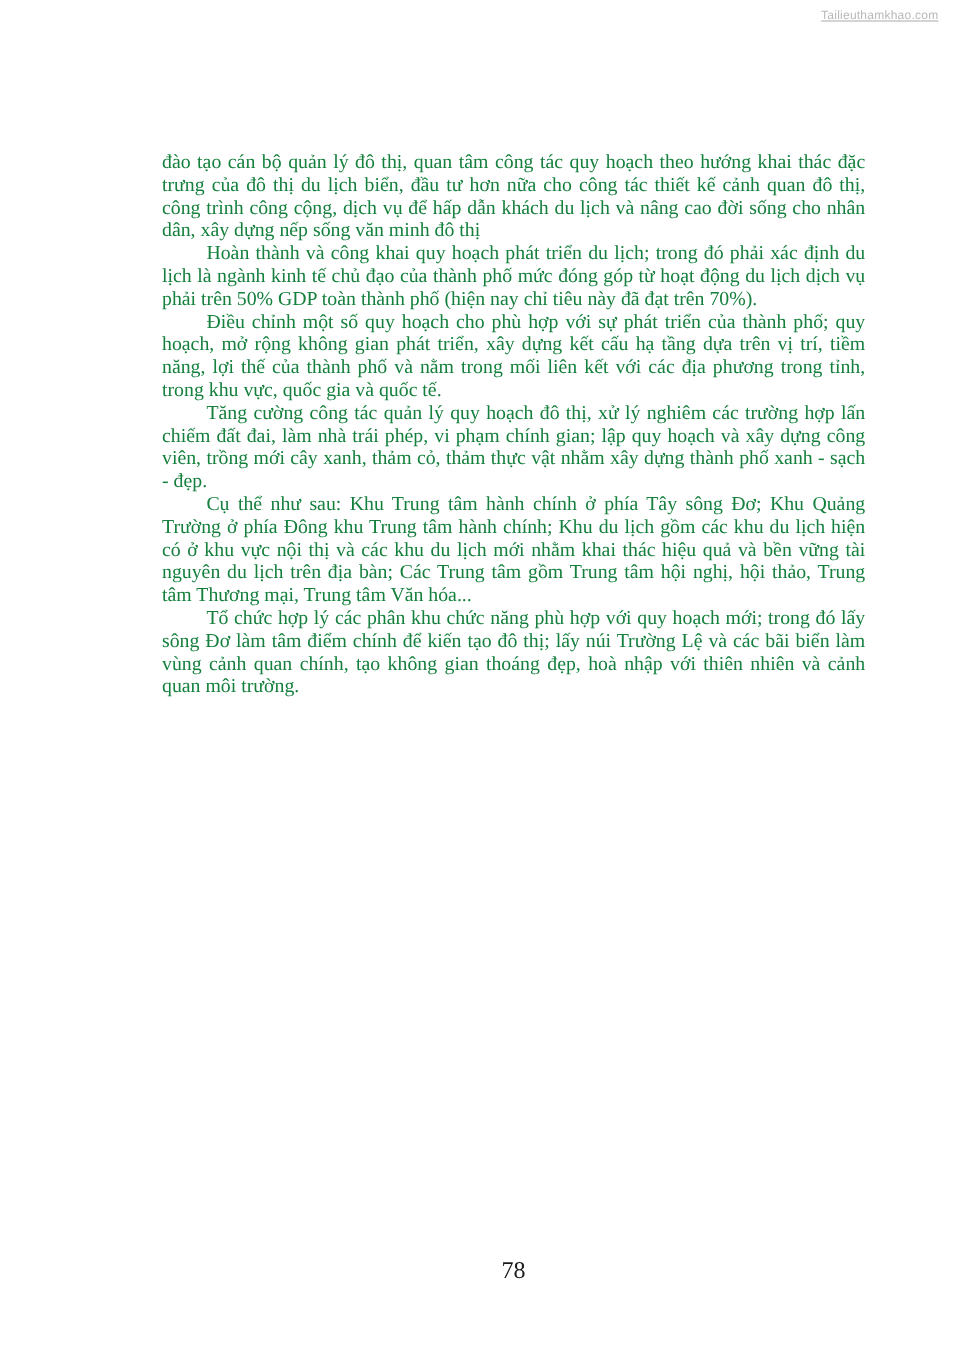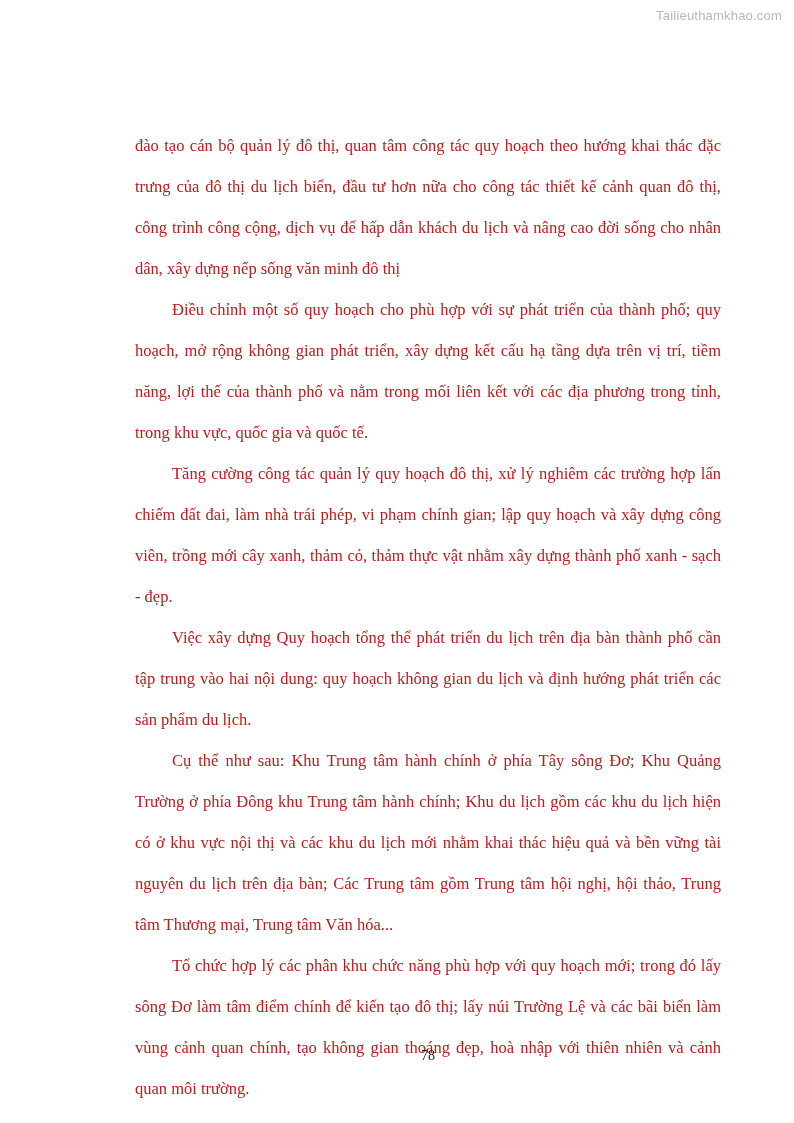--- a/index.html
+++ b/index.html
@@ -14,63 +14,64 @@
     background: #ffffff;
     overflow: hidden;
     font-family: "Liberation Serif", serif;
     color: #0a0a0a;
   }
   .watermark {
     position: absolute;
     top: 8px;
     right: 12px;
     font-family: "Liberation Sans", sans-serif;
-    font-size: 13px;
+    font-size: 10px;
     color: #b8b8b8;
     letter-spacing: 0.2px;
+    text-decoration: underline;
   }
   .content {
     position: absolute;
     top: 125px;
     left: 135px;
     width: 586px;
     font-size: 16.5px;
-    line-height: 41px;
+    line-height: 19px;
     text-align: justify;
-    color: #b91c1c;
+    color: #15803d;
   }
   .content p {
     margin: 0;
     padding: 0;
     text-indent: 37px;
   }
   .content p.continuation {
     text-indent: 0;
   }
   .page-number {
     position: absolute;
     top: 1048px;
     left: 135px;
     width: 586px;
     text-align: center;
-    font-size: 14px;
+    font-size: 20px;
     color: #1a1a1a;
   }
 </style>
 </head>
 <body>
 
 <div class="page">
 
   <div class="watermark">Tailieuthamkhao.com</div>
 
   <div class="content">
     <p class="continuation">đào tạo cán bộ quản lý đô thị, quan tâm công tác quy hoạch theo hướng khai thác đặc trưng của đô thị du lịch biển, đầu tư hơn nữa cho công tác thiết kế cảnh quan đô thị, công trình công cộng, dịch vụ để hấp dẫn khách du lịch và nâng cao đời sống cho nhân dân, xây dựng nếp sống văn minh đô thị</p>
+    <p>Hoàn thành và công khai quy hoạch phát triển du lịch; trong đó phải xác định du lịch là ngành kinh tế chủ đạo của thành phố mức đóng góp từ hoạt động du lịch dịch vụ phải trên 50% GDP toàn thành phố (hiện nay chỉ tiêu này đã đạt trên 70%).</p>
     <p>Điều chỉnh một số quy hoạch cho phù hợp với sự phát triển của thành phố; quy hoạch, mở rộng không gian phát triển, xây dựng kết cấu hạ tầng dựa trên vị trí, tiềm năng, lợi thế của thành phố và nằm trong mối liên kết với các địa phương trong tỉnh, trong khu vực, quốc gia và quốc tế.</p>
     <p>Tăng cường công tác quản lý quy hoạch đô thị, xử lý nghiêm các trường hợp lấn chiếm đất đai, làm nhà trái phép, vi phạm chính gian; lập quy hoạch và xây dựng công viên, trồng mới cây xanh, thảm cỏ, thảm thực vật nhằm xây dựng thành phố xanh - sạch - đẹp.</p>
-    <p>Việc xây dựng Quy hoạch tổng thể phát triển du lịch trên địa bàn thành phố cần tập trung vào hai nội dung: quy hoạch không gian du lịch và định hướng phát triển các sản phẩm du lịch.</p>
     <p>Cụ thể như sau: Khu Trung tâm hành chính ở phía Tây sông Đơ; Khu Quảng Trường ở phía Đông khu Trung tâm hành chính; Khu du lịch gồm các khu du lịch hiện có ở khu vực nội thị và các khu du lịch mới nhằm khai thác hiệu quả và bền vững tài nguyên du lịch trên địa bàn; Các Trung tâm gồm Trung tâm hội nghị, hội thảo, Trung tâm Thương mại, Trung tâm Văn hóa...</p>
     <p>Tổ chức hợp lý các phân khu chức năng phù hợp với quy hoạch mới; trong đó lấy sông Đơ làm tâm điểm chính để kiến tạo đô thị; lấy núi Trường Lệ và các bãi biển làm vùng cảnh quan chính, tạo không gian thoáng đẹp, hoà nhập với thiên nhiên và cảnh quan môi trường.</p>
   </div>
 
   <div class="page-number">78</div>
 
 </div>
 
 </body></html>

